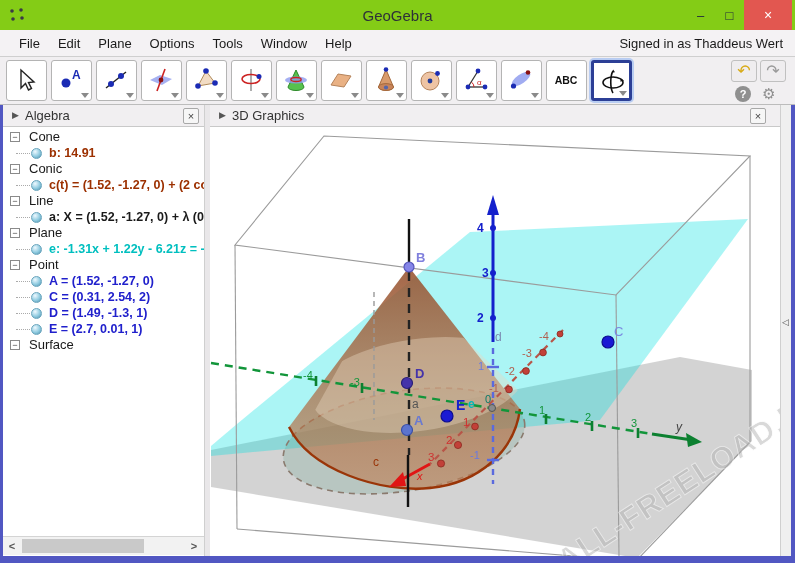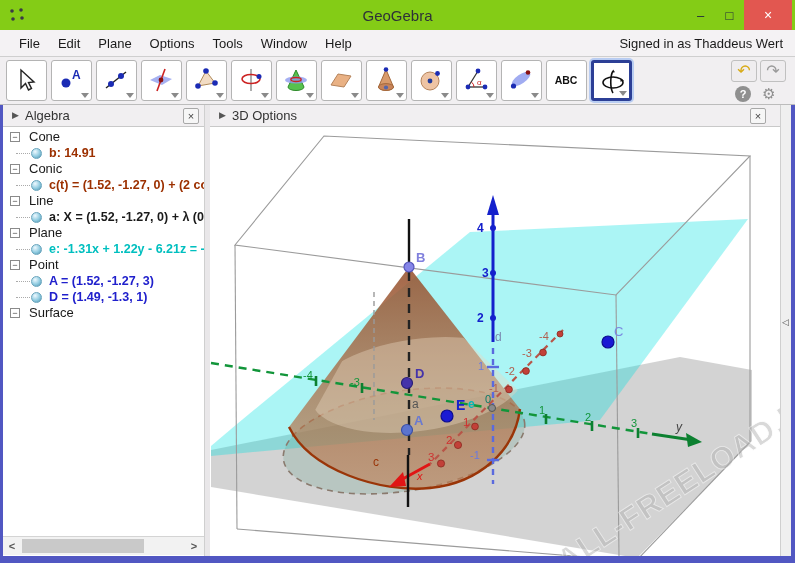--- a/index.html
+++ b/index.html
@@ -224,37 +224,39 @@
       <div class="alg-rows">
         <div class="row cat"><span class="minus">−</span><span>Cone</span></div>
         <div class="row itm"><span class="conn"></span><span class="marble"></span><span style="color: rgb(156, 48, 0);">b: 14.91</span></div>
         <div class="row cat"><span class="minus">−</span><span>Conic</span></div>
         <div class="row itm"><span class="conn"></span><span class="marble"></span><span style="color: rgb(156, 48, 0);">c(t) = (1.52, -1.27, 0) + (2 cos</span></div>
         <div class="row cat"><span class="minus">−</span><span>Line</span></div>
         <div class="row itm"><span class="conn"></span><span class="marble"></span><span style="color: rgb(26, 26, 26);">a: X = (1.52, -1.27, 0) + λ (0, 0</span></div>
         <div class="row cat"><span class="minus">−</span><span>Plane</span></div>
         <div class="row itm"><span class="conn"></span><span class="marble"></span><span style="color: rgb(0, 191, 191);">e: -1.31x + 1.22y - 6.21z = -9</span></div>
         <div class="row cat"><span class="minus">−</span><span>Point</span></div>
-        <div class="row itm"><span class="conn"></span><span class="marble"></span><span style="color: rgb(32, 32, 204);">A = (1.52, -1.27, 3)</span></div>
+        <div class="row itm"><span class="conn"></span><span class="marble"></span><span style="color: rgb(32, 32, 204);">A = (1.52, -1.27, 0)</span></div>
+        <div class="row itm"><span class="conn"></span><span class="marble"></span><span style="color: rgb(32, 32, 204);">C = (0.31, 2.54, 2)</span></div>
         <div class="row itm"><span class="conn"></span><span class="marble"></span><span style="color: rgb(32, 32, 204); margin-top: 20px;">D = (1.49, -1.3, 1)</span></div>
+        <div class="row itm"><span class="conn"></span><span class="marble"></span><span style="color: rgb(32, 32, 204);">E = (2.7, 0.01, 1)</span></div>
         <div class="row cat"><span class="minus">−</span><span>Surface</span></div>
       </div>
       <div class="alg-scroll">
         <span class="sc-btn" style="left:0;">&lt;</span>
         <span class="sc-thumb"></span>
         <span class="sc-btn" style="right:2px;">&gt;</span>
       </div>
     </div>
 
     <div class="splitter"></div>
 
     <div class="g3d">
       <div class="panel-header" style="left:0;width:570px;">
         <span class="ph-arrow">▶</span>
-        <span class="ph-title">3D Options</span>
+        <span class="ph-title">3D Graphics</span>
         <span class="ph-close" style="right:14px;">×</span>
       </div>
 
       <svg class="g3d-svg" width="570" height="429" viewBox="210 127 570 429">
         <defs>
           <linearGradient id="coneGrad" x1="0" y1="0" x2="0" y2="1">
             <stop offset="0" stop-color="#96522f" stop-opacity=".88"></stop>
             <stop offset="1" stop-color="#c08055" stop-opacity=".62"></stop>
           </linearGradient>
           <clipPath id="coneClip">

